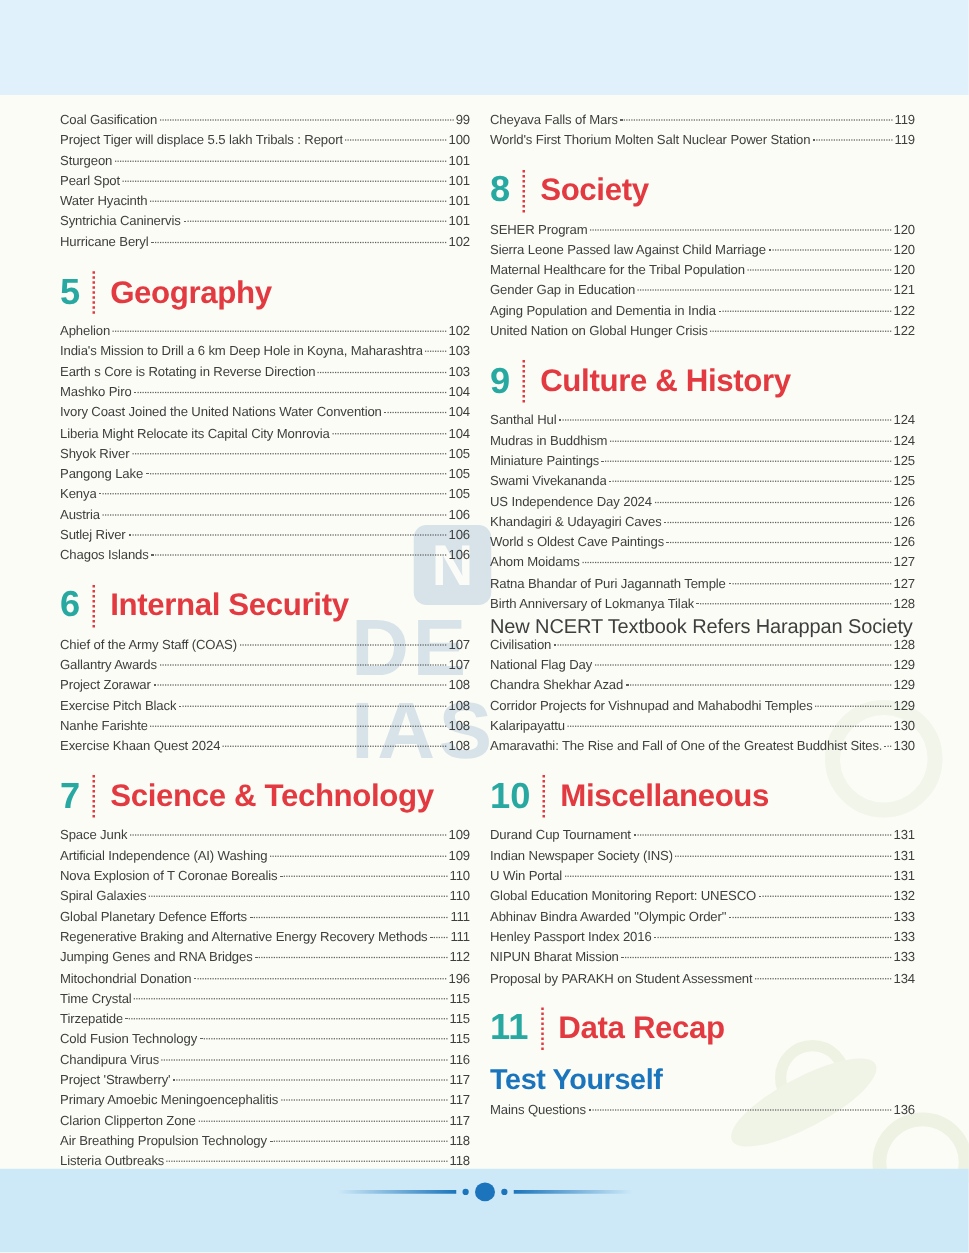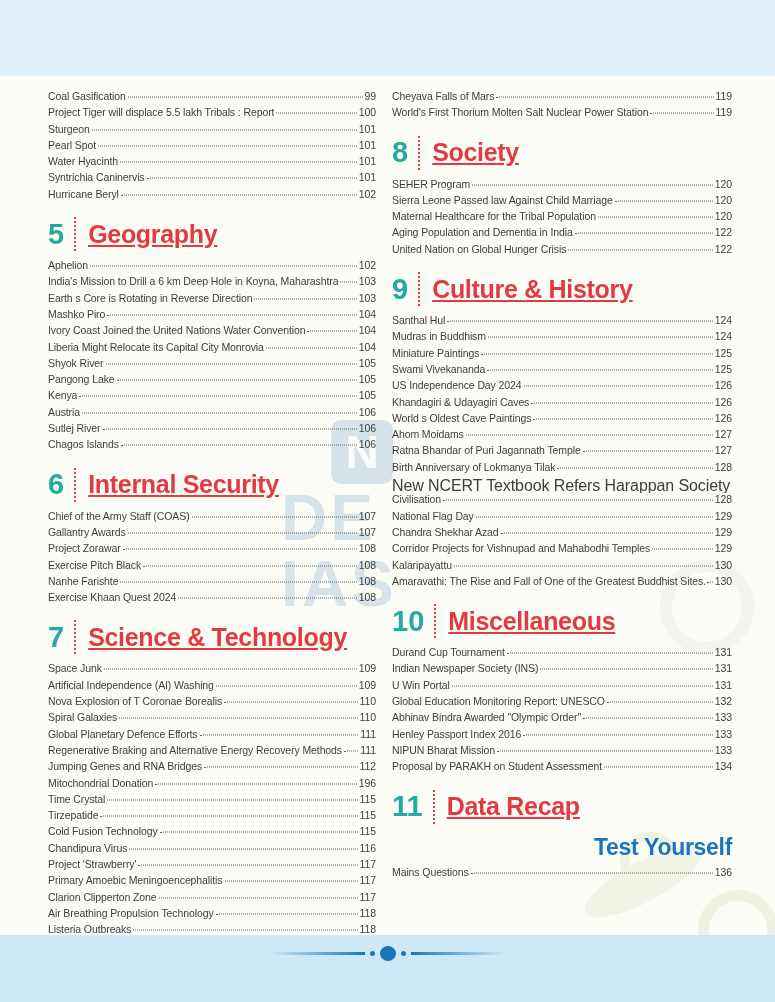--- a/index.html
+++ b/index.html
@@ -35,23 +35,23 @@
        font-size:10.5px;letter-spacing:-0.1px;white-space:nowrap;}
   .row .t{flex:0 1 auto;overflow:hidden;}
   .leader{flex:1 1 6px;min-width:6px;border-bottom:1.4px dotted #5f5f5f;
           margin:0 2px;transform:translateY(-2.5px);}
   .pg{flex:0 0 auto;}
   .wrap .l1{height:16.3px;color:#3e3e3e;font-size:16px;letter-spacing:-0.1px;white-space:nowrap;overflow:hidden;}
 
   .sec{display:flex;align-items:center;height:32px;margin:14px 0 9px;}
   .num{color:#27a8a1;font-size:29px;font-weight:bold;line-height:1;}
   .sep{border-left:2.5px dotted #e23a40;height:34px;margin:0 12px 0 10px;}
-  .stitle{color:#e23a40;font-size:25px;font-weight:bold;line-height:1;letter-spacing:-0.3px;text-decoration:underline;}
-
-  .h2{color:#1b75bc;font-size:23px;font-weight:bold;height:28px;line-height:28px;margin:10px 0 5px;letter-spacing:-0.3px;text-align:right;}
+  .stitle{color:#e23a40;font-size:25px;font-weight:bold;line-height:1;letter-spacing:-0.3px;}
+
+  .h2{color:#1b75bc;font-size:23px;font-weight:bold;height:28px;line-height:28px;margin:10px 0 5px;letter-spacing:-0.3px;}
 
   .ornament{position:absolute;top:946px;left:0;width:775px;display:flex;align-items:center;justify-content:center;gap:5px;}
   .oline{width:95px;height:2.5px;}
   .oline-l{background:linear-gradient(to right,rgba(28,117,188,0),#1c75bc);}
   .oline-r{background:linear-gradient(to left,rgba(28,117,188,0),#1c75bc);}
   .odot{width:5px;height:5px;border-radius:50%;background:#1c75bc;}
   .obig{width:16px;height:15px;border-radius:50%;background:#1c75bc;}
 </style>
 </head>
 <body>
@@ -322,20 +322,25 @@
         <span class="t">Sierra Leone Passed law Against Child Marriage</span>
         <span class="leader"></span>
         <span class="pg">120</span>
       </div>
       <div class="row">
         <span class="t">Maternal Healthcare for the Tribal Population</span>
         <span class="leader"></span>
         <span class="pg">120</span>
       </div>
       <div class="row">
+        <span class="t">Gender Gap in Education</span>
+        <span class="leader"></span>
+        <span class="pg">121</span>
+      </div>
+      <div class="row">
         <span class="t">Aging Population and Dementia in India</span>
         <span class="leader"></span>
         <span class="pg">122</span>
       </div>
       <div class="row">
         <span class="t">United Nation on Global Hunger Crisis</span>
         <span class="leader"></span>
         <span class="pg">122</span>
       </div>
       <div class="sec">

